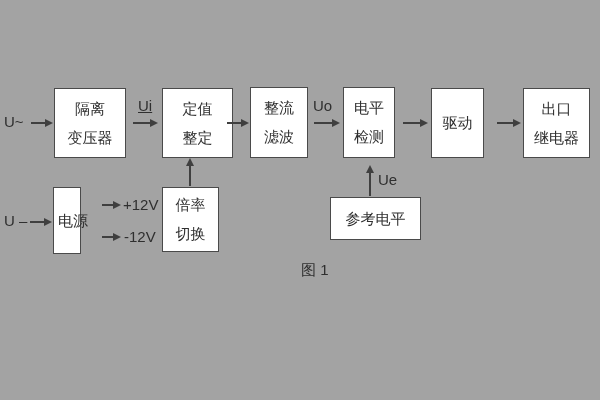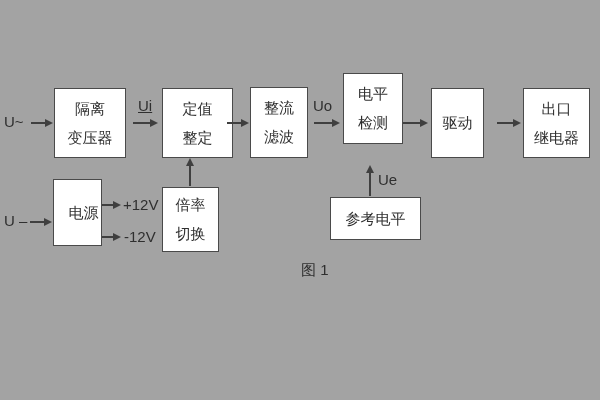--- a/index.html
+++ b/index.html
@@ -63,36 +63,36 @@
   <div class="block" style="left:162px; top:88px; width:71px; height:70px;">
     <span>定值</span>
     <span>整定</span>
   </div>
 
   <div class="block" style="left:250px; top:87px; width:58px; height:71px;">
     <span>整流</span>
     <span>滤波</span>
   </div>
 
-  <div class="block" style="left:343px; top:73px; width:60px; height:71px;">
+  <div class="block" style="left:343px; top:87px; width:52px; height:71px;">
     <span>电平</span>
     <span>检测</span>
   </div>
 
   <div class="block" style="left:523px; top:88px; width:67px; height:70px;">
     <span>出口</span>
     <span>继电器</span>
   </div>
 
   <div class="block" style="left:431px; top:88px; width:53px; height:70px;">
     <span>驱动</span>
   </div>
 
   
-  <div class="block" style="left:53px; top:179px; width:49px; height:67px;padding-left:12px;">
+  <div class="block" style="left:53px; top:187px; width:28px; height:67px;padding-left:12px;">
     <span>电源</span>
   </div>
 
   <div class="block" style="left:162px; top:187px; width:57px; height:65px;">
     <span>倍率</span>
     <span>切换</span>
   </div>
 
   <div class="block" style="left:330px; top:197px; width:91px; height:43px;">
     <span>参考电平</span>

